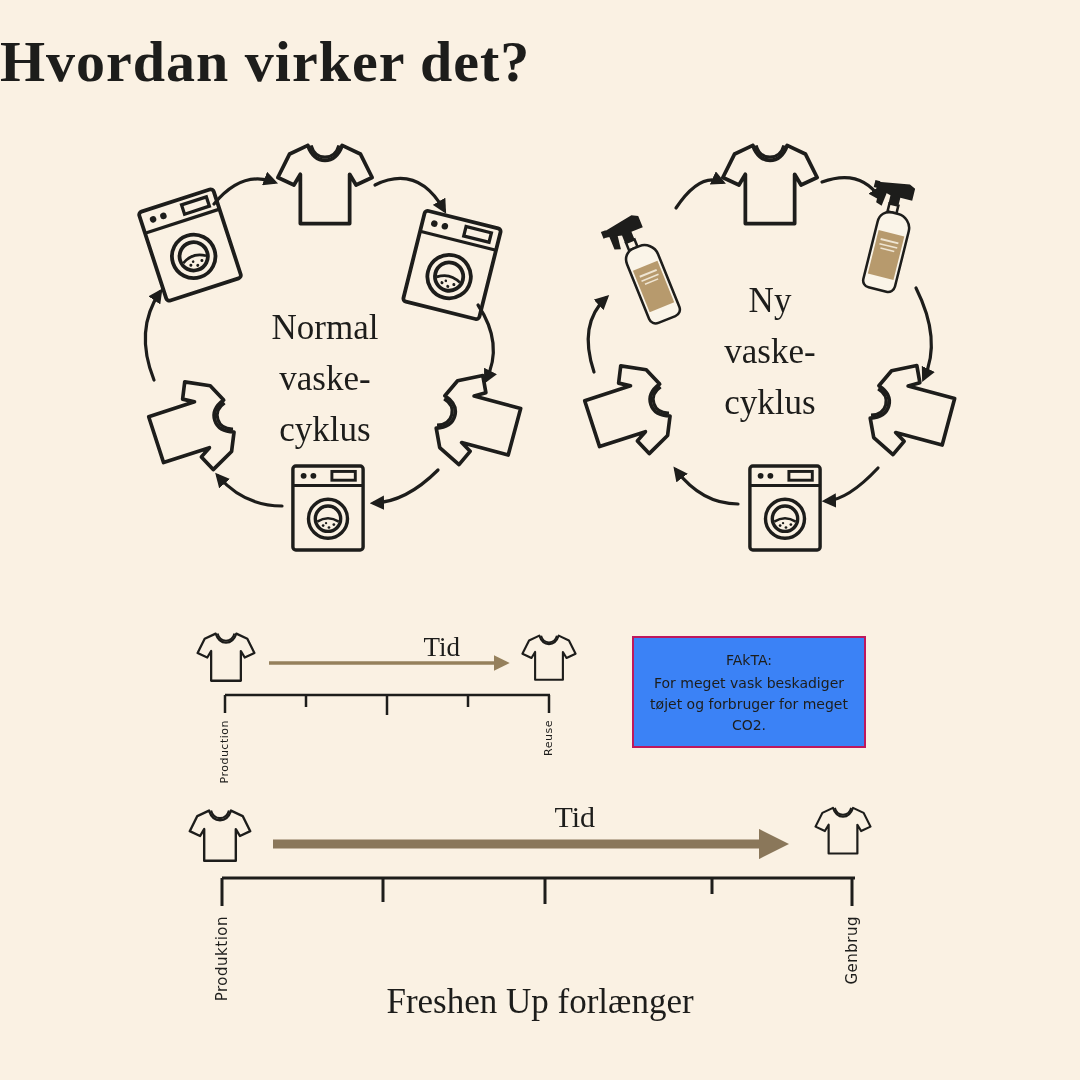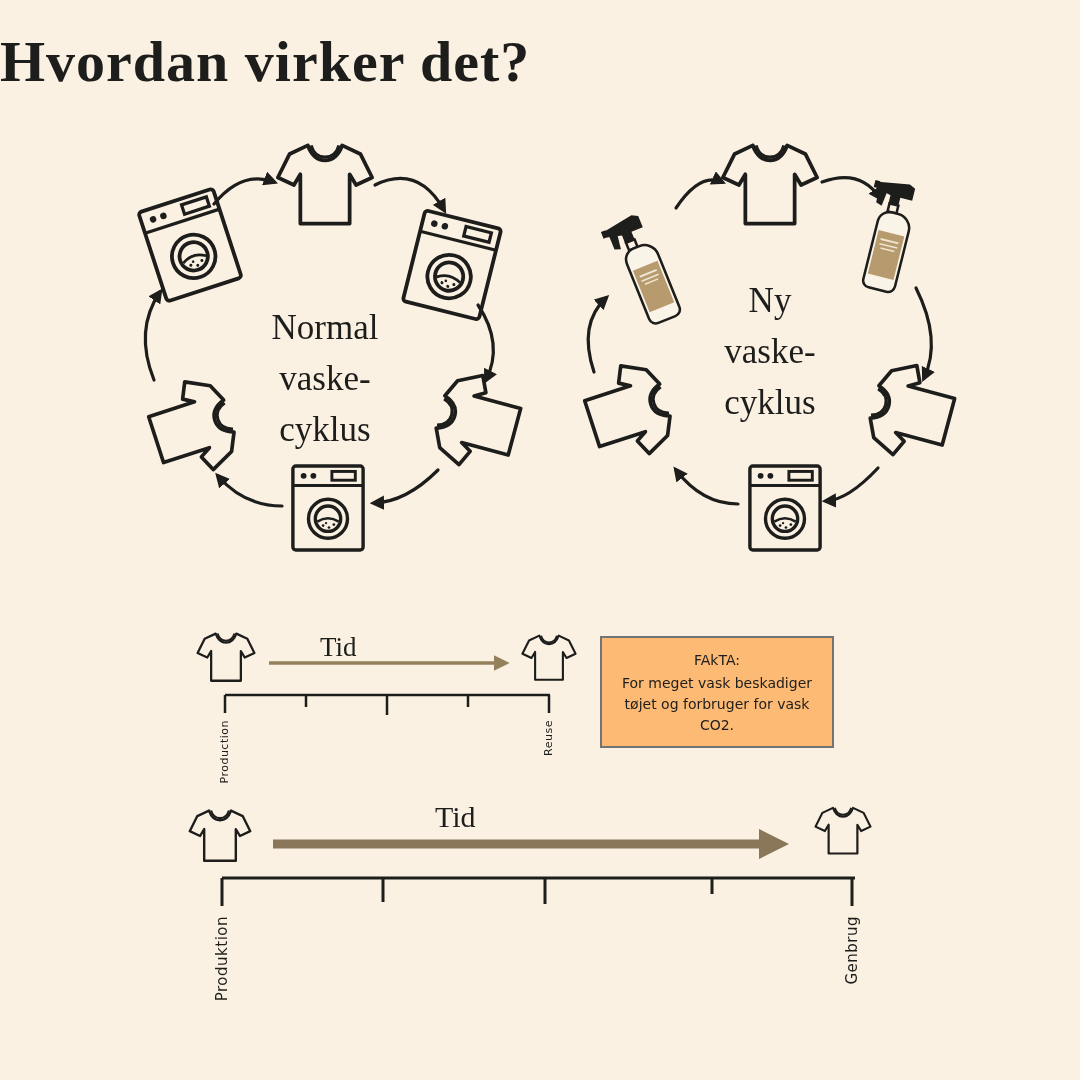--- a/index.html
+++ b/index.html
@@ -12,32 +12,32 @@
   #title {
     position:absolute; top:28px; left:0; width:100%;
     text-align:left; font-size:58px; font-weight:600; letter-spacing:1px;
   }
   .cycle { position:absolute; }
   .arrows { position:absolute; left:0; top:0; }
   .icon { position:absolute; }
   .icon svg { display:block; }
   .cycle-label { position:absolute; text-align:center; font-size:35px; line-height:1.45; }
   .timeline { position:absolute; }
-  .tid { position:absolute; text-align:left; }
+  .tid { position:absolute; text-align:right; }
   .tid-sm { font-size:27px; }
   .tid-lg { font-size:30px; }
   .vlabel {
     position:absolute; writing-mode:vertical-rl; transform:rotate(180deg);
     font-family:"DejaVu Sans", sans-serif; letter-spacing:0.5px; white-space:nowrap;
   }
   .vlabel-sm { font-size:11px; }
   .vlabel-lg { font-size:15px; }
   .factbox {
-    position:absolute; left:600px; top:636px; width:234px; min-height:112px;
-    border:2px solid #737373; background:#fdba74;
+    position:absolute; left:632px; top:636px; width:234px; min-height:112px;
+    border:2px solid #be185d; background:#3b82f6;
     text-align:center; font-family:"DejaVu Sans", sans-serif;
     font-size:14px; line-height:1.5; padding:12px 6px 10px 6px;
   }
   .factbox .fb-title { margin-bottom:2px; }
   #caption {
     position:absolute; left:0; top:976px; width:100%;
     text-align:center; font-size:35px; line-height:1.48;
   }
 </style>
 </head>
@@ -205,21 +205,21 @@
       <line x1="248" y1="2" x2="248" y2="14"></line>
       <line x1="329" y1="2" x2="329" y2="20"></line>
     </svg>
     <div class="vlabel vlabel-sm" style="left:38px; top:102px;">Production</div>
     <div class="vlabel vlabel-sm" style="left:362px; top:102px;">Reuse</div>
   </div>
 
   <div class="factbox">
     <div class="fb-title">FAkTA:</div>
     <div>For meget vask beskadiger</div>
-    <div>tøjet og forbruger for vask</div>
+    <div>tøjet og forbruger for meget</div>
     <div>CO2.</div>
   </div>
 
   <div class="timeline" style="left:175px; top:788px; width:710px; height:240px;">
     <div class="icon" style="left:12px; top:18px;">
       <svg width="66" height="60" viewBox="0 0 96 84">
           <use href="#def-tshirt"></use>
         </svg>
     </div>
     <div class="tid tid-lg" style="left:260px; top:12px; width:160px;">Tid</div>
@@ -237,15 +237,16 @@
       <line x1="168" y1="2" x2="168" y2="26"></line>
       <line x1="330" y1="2" x2="330" y2="28"></line>
       <line x1="497" y1="2" x2="497" y2="18"></line>
       <line x1="637" y1="2" x2="637" y2="30"></line>
     </svg>
     <div class="vlabel vlabel-lg" style="left:38px; top:128px;">Produktion</div>
     <div class="vlabel vlabel-lg" style="left:668px; top:128px;">Genbrug</div>
   </div>
 
   <div id="caption">
+    <div>Freshen Up forlænger</div>
   </div>
 
 </div>
 
 </body></html>

